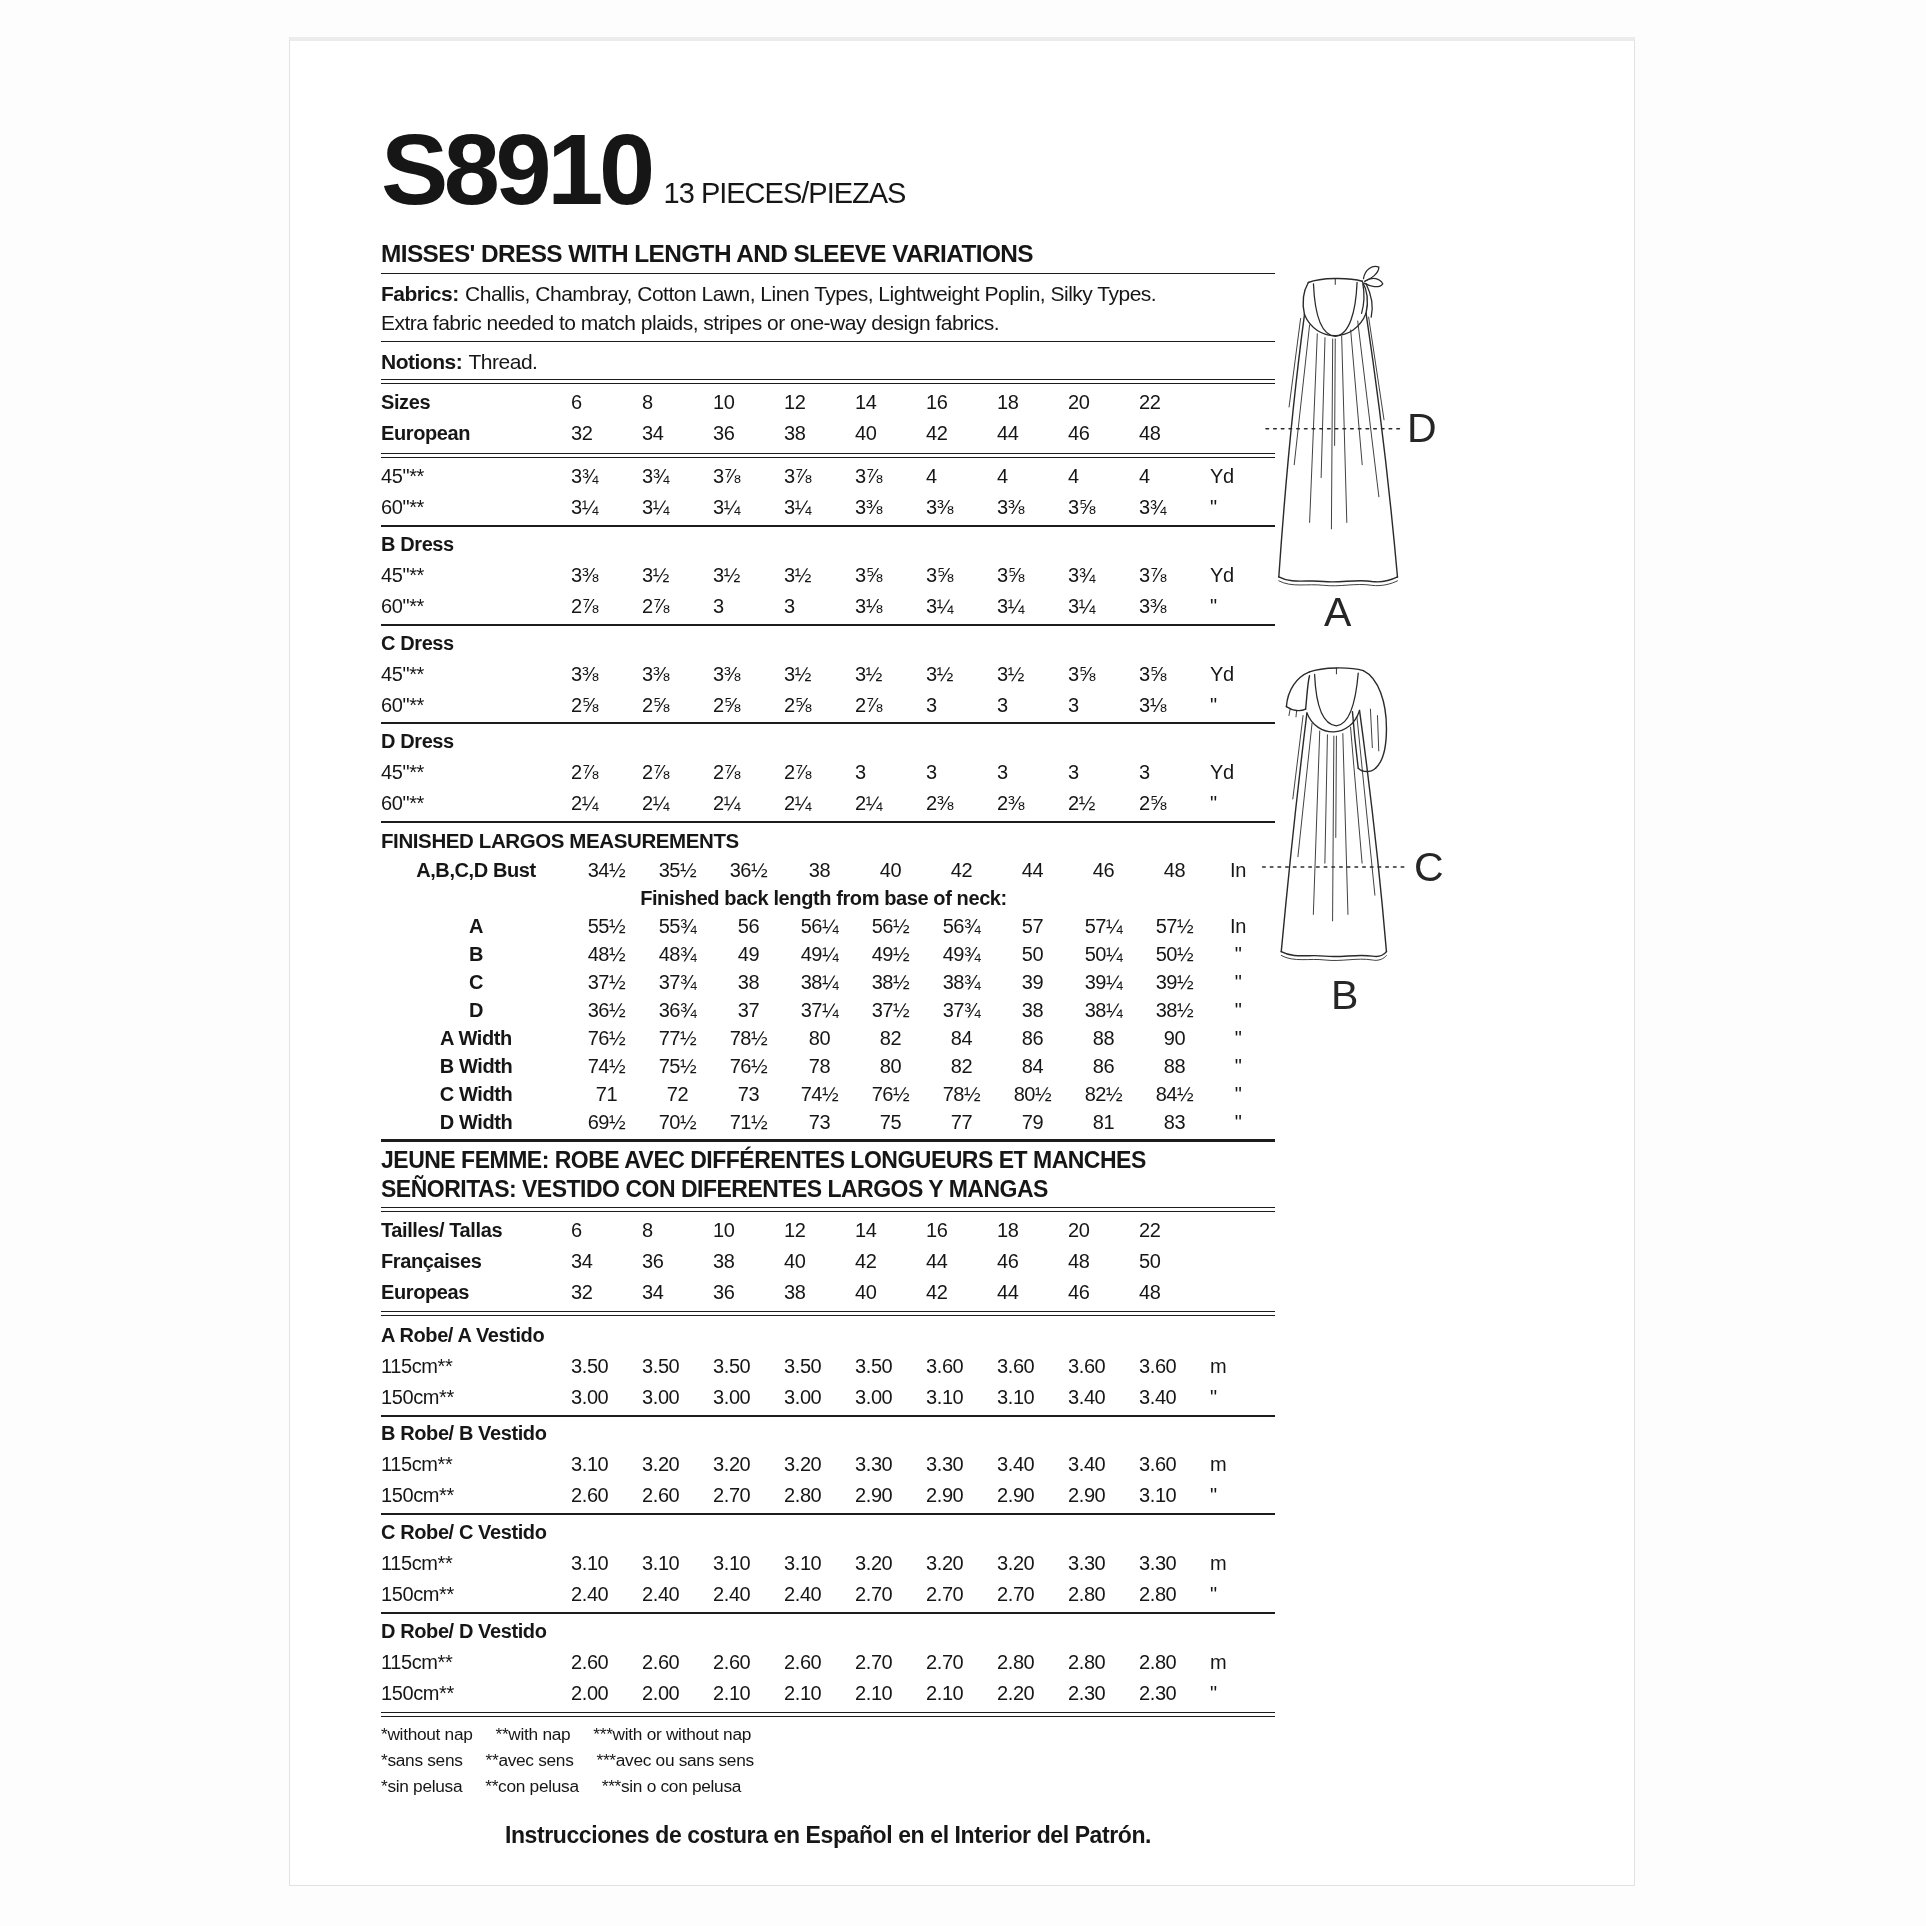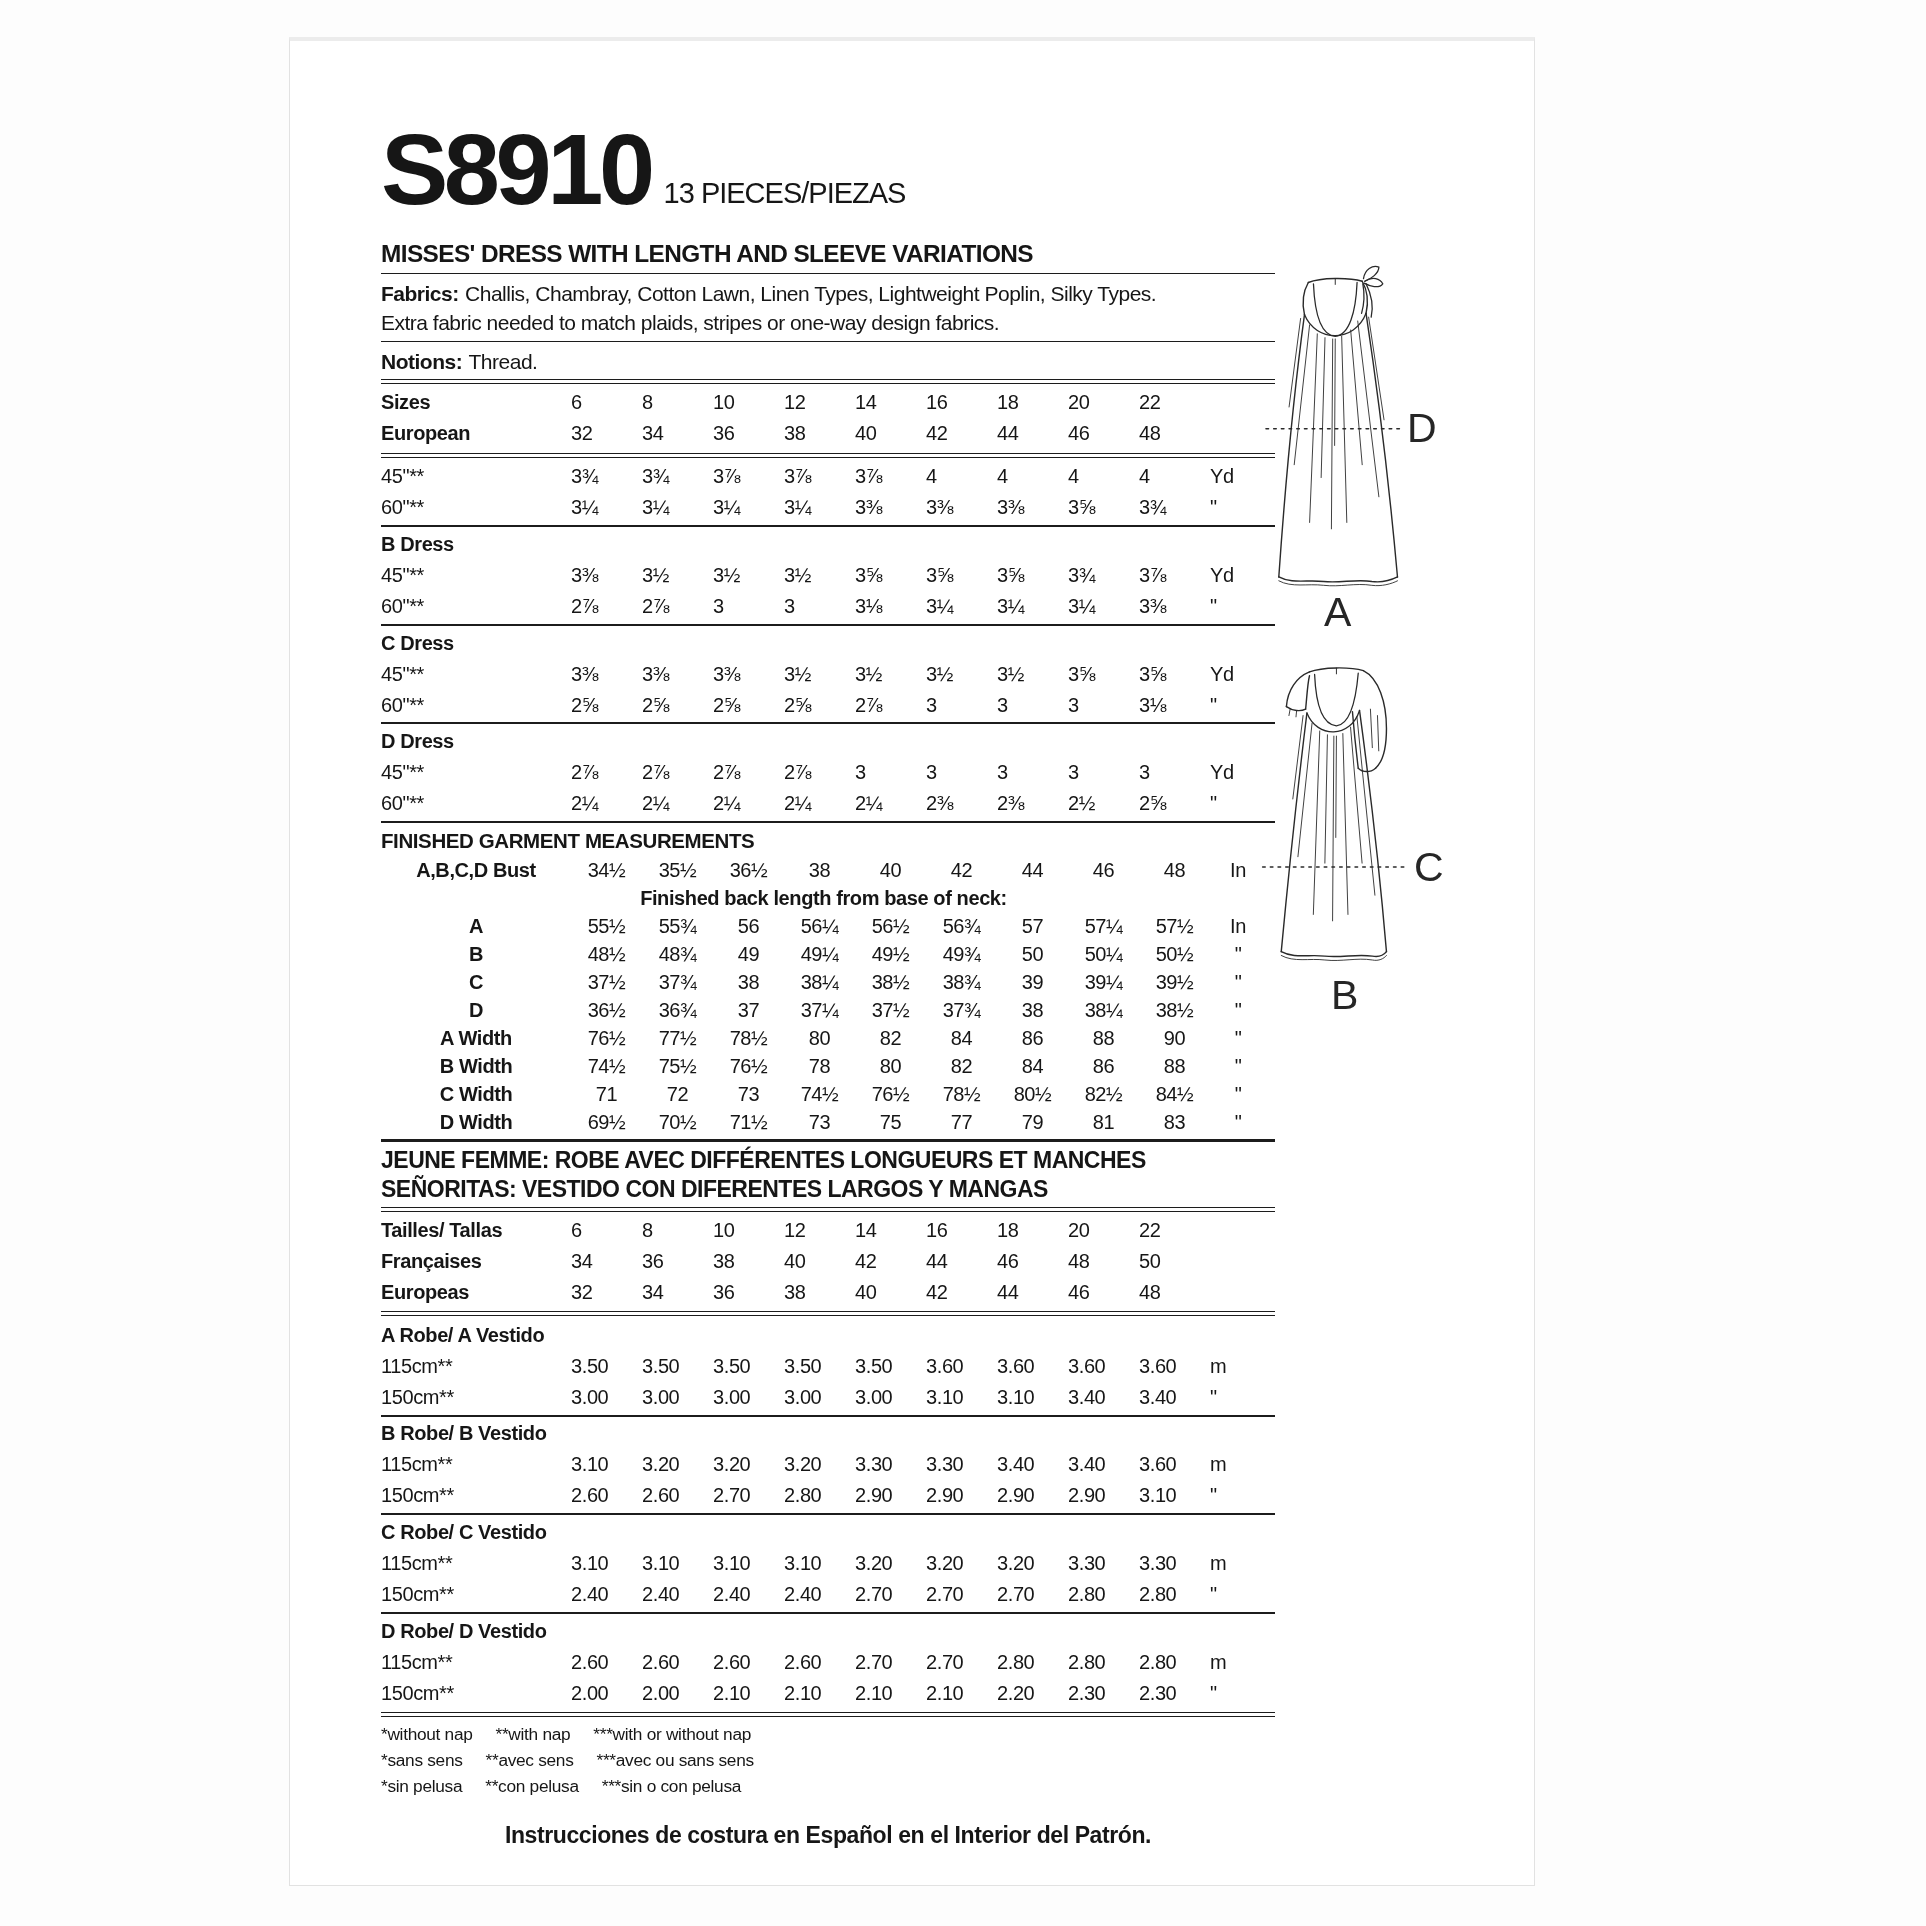--- a/index.html
+++ b/index.html
@@ -1,17 +1,17 @@
 <!DOCTYPE html>
 <html style="font-size:10.3px"><head>
 <meta charset="utf-8">
 <style>
   html,body{margin:0;padding:0;width:1926px;height:1926px;background:#fdfdfd;overflow:hidden;
     font-family:"Liberation Sans","DejaVu Sans",sans-serif;color:#161616;}
-  .page{position:absolute;left:289px;top:37px;width:1246px;height:1849px;background:#ffffff;
+  .page{position:absolute;left:289px;top:37px;width:1346px;height:1849px;background:#ffffff;
     border:1.3px solid #e2e2e2;border-top:4.5px solid #ececec;box-sizing:border-box;}
   .content{position:absolute;left:91px;top:82px;width:894px;}
   .title-row{display:flex;align-items:flex-end;}
   .pattern-no{font-size:101px;font-weight:bold;line-height:0.92;letter-spacing:-4.5px;}
   .pieces{font-size:29px;letter-spacing:-1px;padding:0 0 6.4px 13px;white-space:nowrap;}
   .main-heading{font-size:24.4px;font-weight:bold;letter-spacing:-0.6px;margin-top:22px;line-height:31px;}
   .body-line{font-size:21px;line-height:29px;letter-spacing:-0.5px;margin:0;}
   .b{font-weight:bold;margin-right:6.4px;}
   .rule{width:100%;}
   .rule.thin{border-top:1.6px solid #1c1c1c;margin:4.5px 0;}
@@ -200,21 +200,21 @@
           <span class="val">2¼</span>
           <span class="val">2⅜</span>
           <span class="val">2⅜</span>
           <span class="val">2½</span>
           <span class="val">2⅝</span>
           <span class="unit">"</span>
         </div>
         <div class="rule single"></div>
       </div>
 
-    <div class="fin-title">FINISHED GARMENT MEASUREMENTS</div>
+    <div class="fin-title">FINISHED LARGOS MEASUREMENTS</div>
     <div id="finished-rows">
         <div class="trow">
           <span class="lbl bold">A,B,C,D Bust</span>
           <span class="val">34½</span>
           <span class="val">35½</span>
           <span class="val">36½</span>
           <span class="val">38</span>
           <span class="val">40</span>
           <span class="val">42</span>
           <span class="val">44</span>

